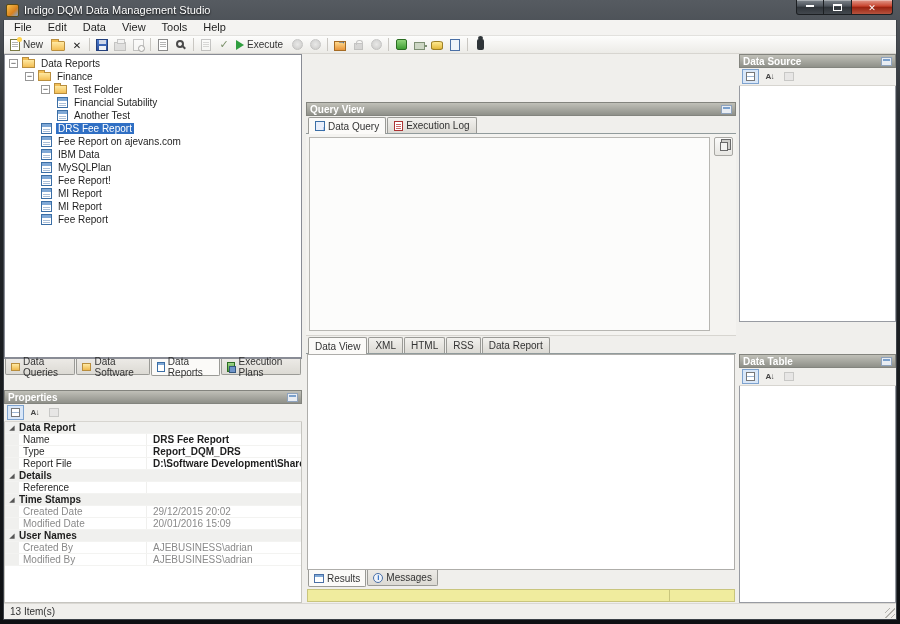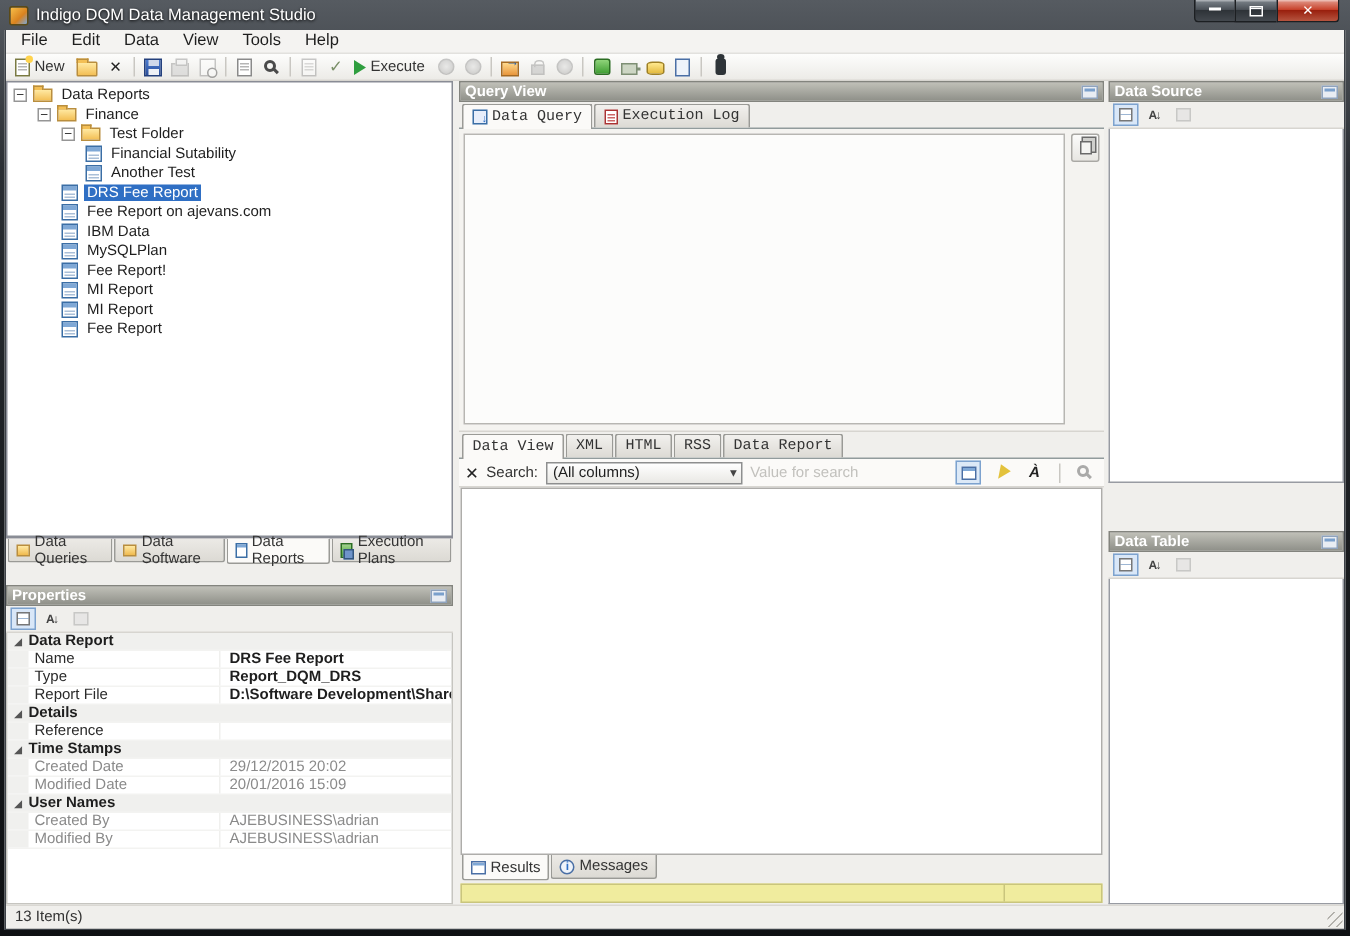--- a/index.html
+++ b/index.html
@@ -66,21 +66,21 @@
   .i-ydb { width:12px; height:9px; background:linear-gradient(#ffe98f,#e3b93c); border:1px solid #9e8025; border-radius:4px/2px; margin-top:2px; }
   .i-bluepage { width:10px; height:12px; background:#eef3fa; border:1px solid #4a6fa5; }
   .i-exit { width:7px; height:11px; background:#2e3438; border-radius:2px; }
   .i-exit::before { content:""; position:absolute; top:-3px; left:1px; width:5px; height:4px; border-radius:50%; background:#2e3438; }
 
   
   .content { flex:1; display:flex; min-height:0; }
   .col-left { width:298px; display:flex; flex-direction:column; min-height:0; }
   .vsplit { width:4px; }
   .vsplit2 { width:3px; }
-  .col-mid { flex:1; display:flex; flex-direction:column; min-width:0; }
+  .col-mid { flex:1; display:flex; flex-direction:column; min-width:0;margin-top:48px; }
   .col-right { width:157px; display:flex; flex-direction:column;border-radius:28px; }
 
   
   .phead { height:14px; background:linear-gradient(#c0c0b8,#8f9089); color:#fff; font-size:10px; font-weight:bold;
     display:flex; align-items:center; padding:0 3px; border:1px solid #83847e; }
   .phead .sp { flex:1; }
   .p-opt { width:11px; height:9px; background:#e9edf3; border:1px solid #8fa3bd; }
   .p-opt::after { content:""; position:absolute; left:1px; top:1px; width:7px; height:2px; background:#7aa0cc; }
 
   
@@ -122,21 +122,21 @@
   .cat-arrow { width:14px; text-align:center; font-size:7px; color:#555; flex:none; }
   .pstrip { width:14px; align-self:stretch; background:#f0f0ee; flex:none; }
   .pname { width:128px; padding-left:4px; border-right:1px solid #f0f0ee; color:#2a2a2a; overflow:hidden; white-space:nowrap; flex:none; }
   .pval { flex:1; padding-left:6px; overflow:hidden; white-space:nowrap; }
   .pval.b { font-weight:bold; }
   .pval.gray, .pname.gray { color:#8a8a8a; }
 
   
   .qtabs { height:18px; display:flex; align-items:flex-end; padding:2px 2px 0 2px; border-bottom:1px solid #919b9c; background:#f0efec; }
   .qtab { height:16px; display:flex; align-items:center; gap:3px; padding:0 6px; font-size:10px;
-    border:1px solid #9a9a96; border-bottom:none; border-radius:2px 2px 0 0; background:linear-gradient(#f2f1ee,#dcdad4); margin-right:1px; color:#333;font-family:Liberation Mono, monospace; }
+    border:1px solid #9a9a96; border-bottom:none; border-radius:2px 2px 0 0; background:linear-gradient(#f2f1ee,#dcdad4); margin-right:1px; color:#333; }
   .qtab.active { background:#fbfaf8; height:17px; margin-bottom:-1px; }
   .mini-sql { width:10px; height:10px; background:#e8eefa; border:1px solid #3b6ea5; position:relative; }
   .mini-sql::after { content:"\2193"; position:absolute; right:-1px; bottom:-2px; font-size:7px; color:#2f6fc4; font-weight:bold; }
   .mini-log { width:9px; height:10px; background:#fff; border:1px solid #a33; position:relative; }
   .mini-log::before { content:""; position:absolute; left:1px; top:2px; width:5px; height:1px; background:#c66; box-shadow:0 2px 0 #c66,0 4px 0 #c66; }
   .qarea { height:202px; background:#f4f3f0; position:relative; border-bottom:1px solid #d7d5d0; }
   .qbox { position:absolute; left:3px; top:3px; bottom:4px; right:26px; background:#fcfcfb; border:1px solid #b7b6b2; }
   .qcopy { position:absolute; right:3px; top:3px; width:19px; height:19px; border:1px solid #a9a8a4; border-radius:2px;
     background:linear-gradient(#fbfbfa,#e7e6e2); display:flex; align-items:center; justify-content:center; }
   .i-copy { width:8px; height:9px; background:#f4f4f2; border:1px solid #6a6a6a; box-shadow:2px -2px 0 -0px #cfcfcc, 2px -2px 0 1px #6a6a6a; }
@@ -470,41 +470,20 @@
               <span>HTML</span>
             </div>
           <div class="qtab">
               <span>RSS</span>
             </div>
           <div class="qtab">
               <span>Data Report</span>
             </div>
         </div>
 
-        <div class="search-row">
-          <span class="i s-x"></span>
-          <span class="s-label">Search:</span>
-          <div class="s-select">
-              <span>(All columns)</span>
-            </div>
-          <input class="search-input" type="text" placeholder="Value for search" style="">
-          <div class="sbtn sel">
-              <span class="i i-grid"></span>
-            </div>
-          <div class="sbtn">
-              <span class="i i-hl"></span>
-            </div>
-          <div class="sbtn">
-              <span class="i-font">À</span>
-            </div>
-          <div class="tsep"></div>
-          <div class="sbtn dim">
-              <span class="i i-mag"></span>
-            </div>
-        </div>
 
         <div class="results-box"></div>
 
         <div class="rtabs">
           <div class="dtab active">
               <span class="i i-grid"></span>
               <span>Results</span>
             </div>
           <div class="dtab">
               <span class="i-info">i</span>

